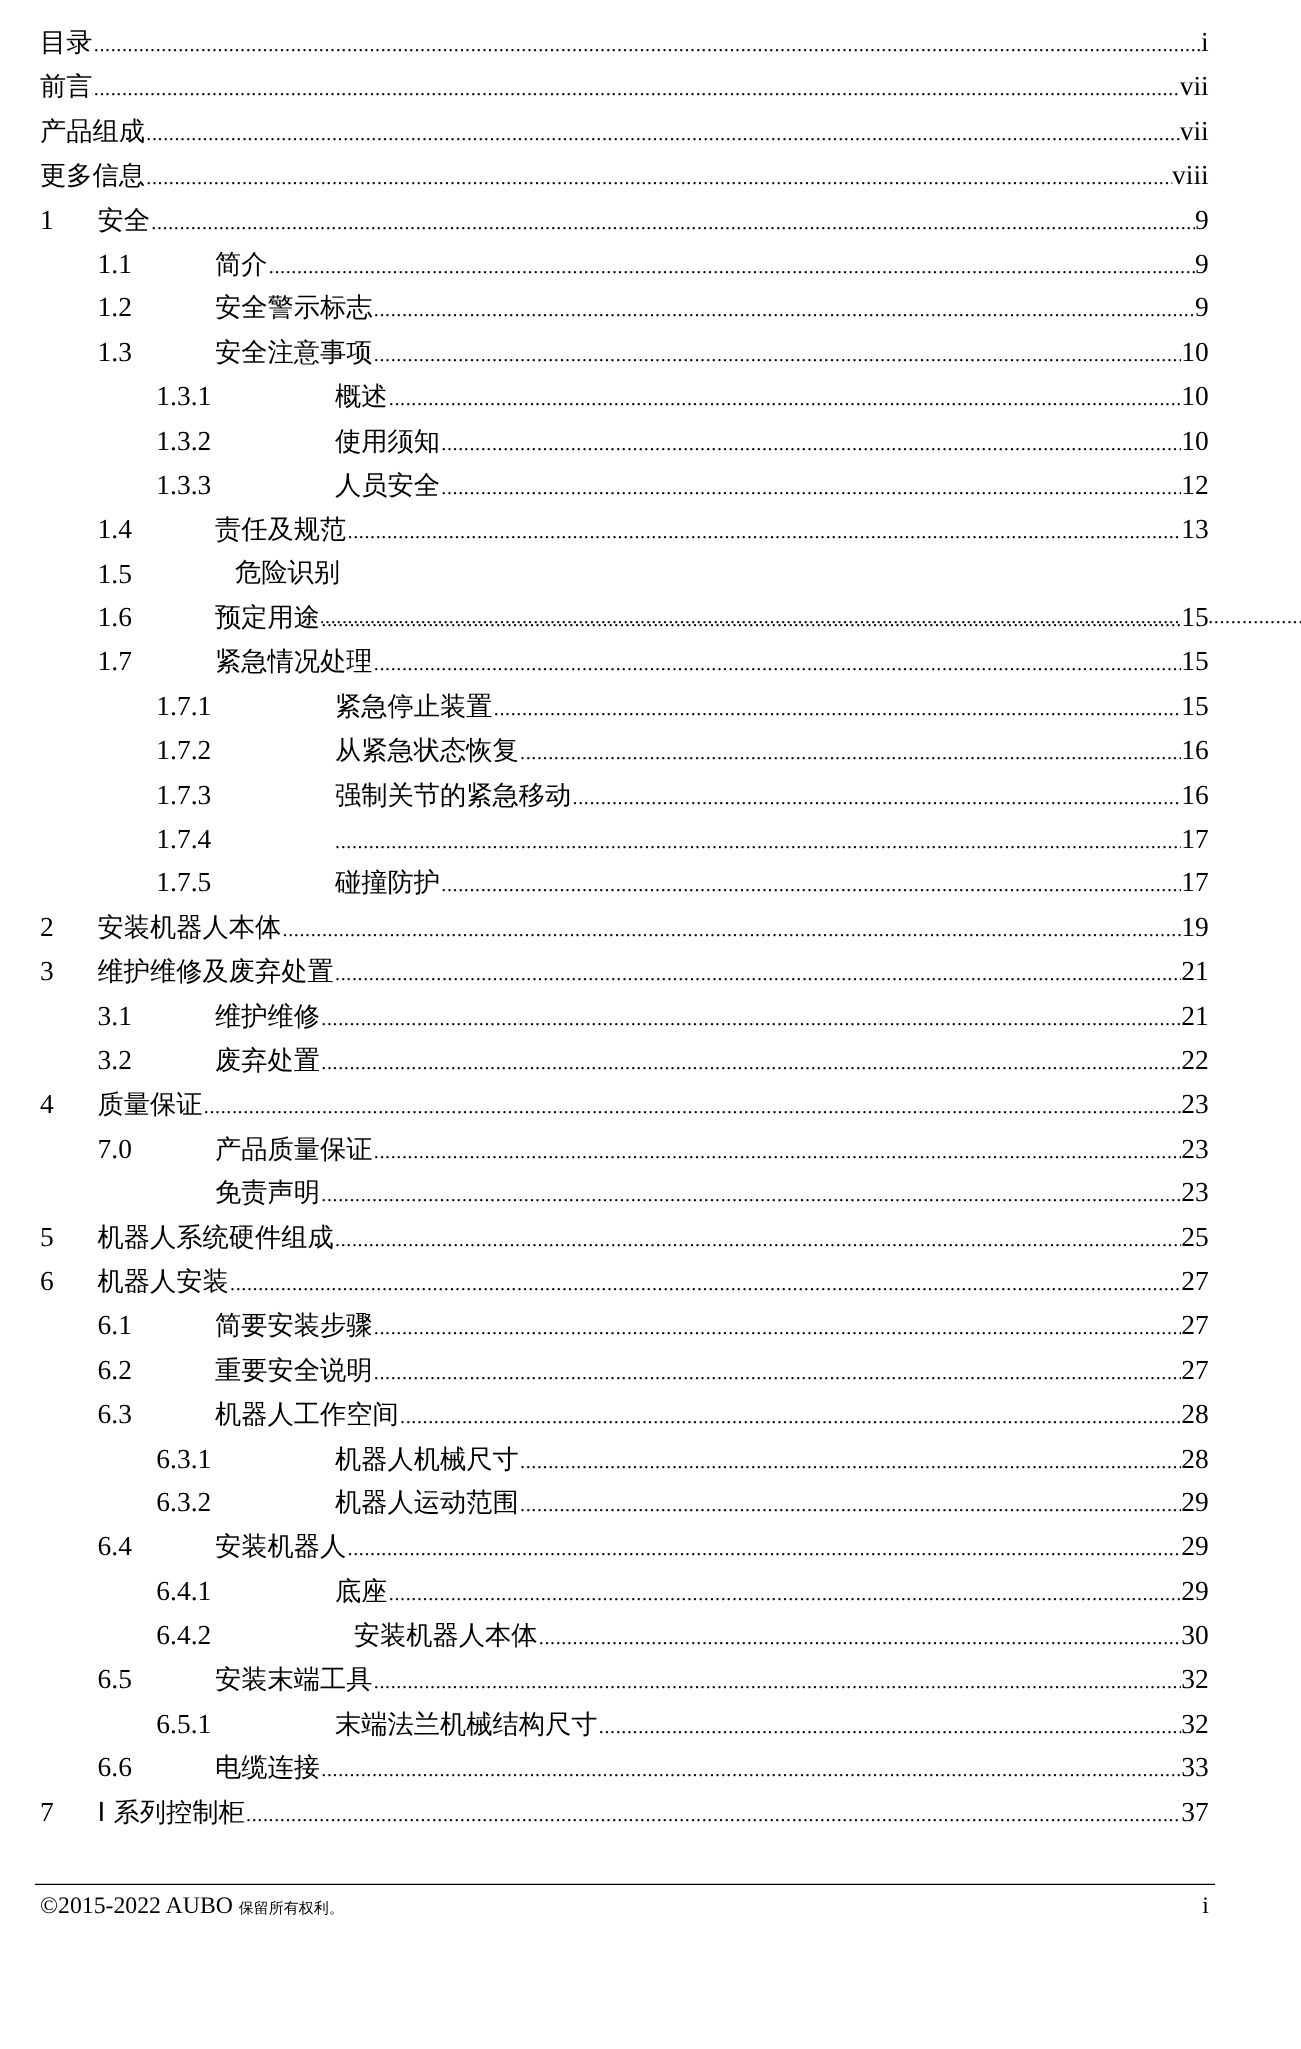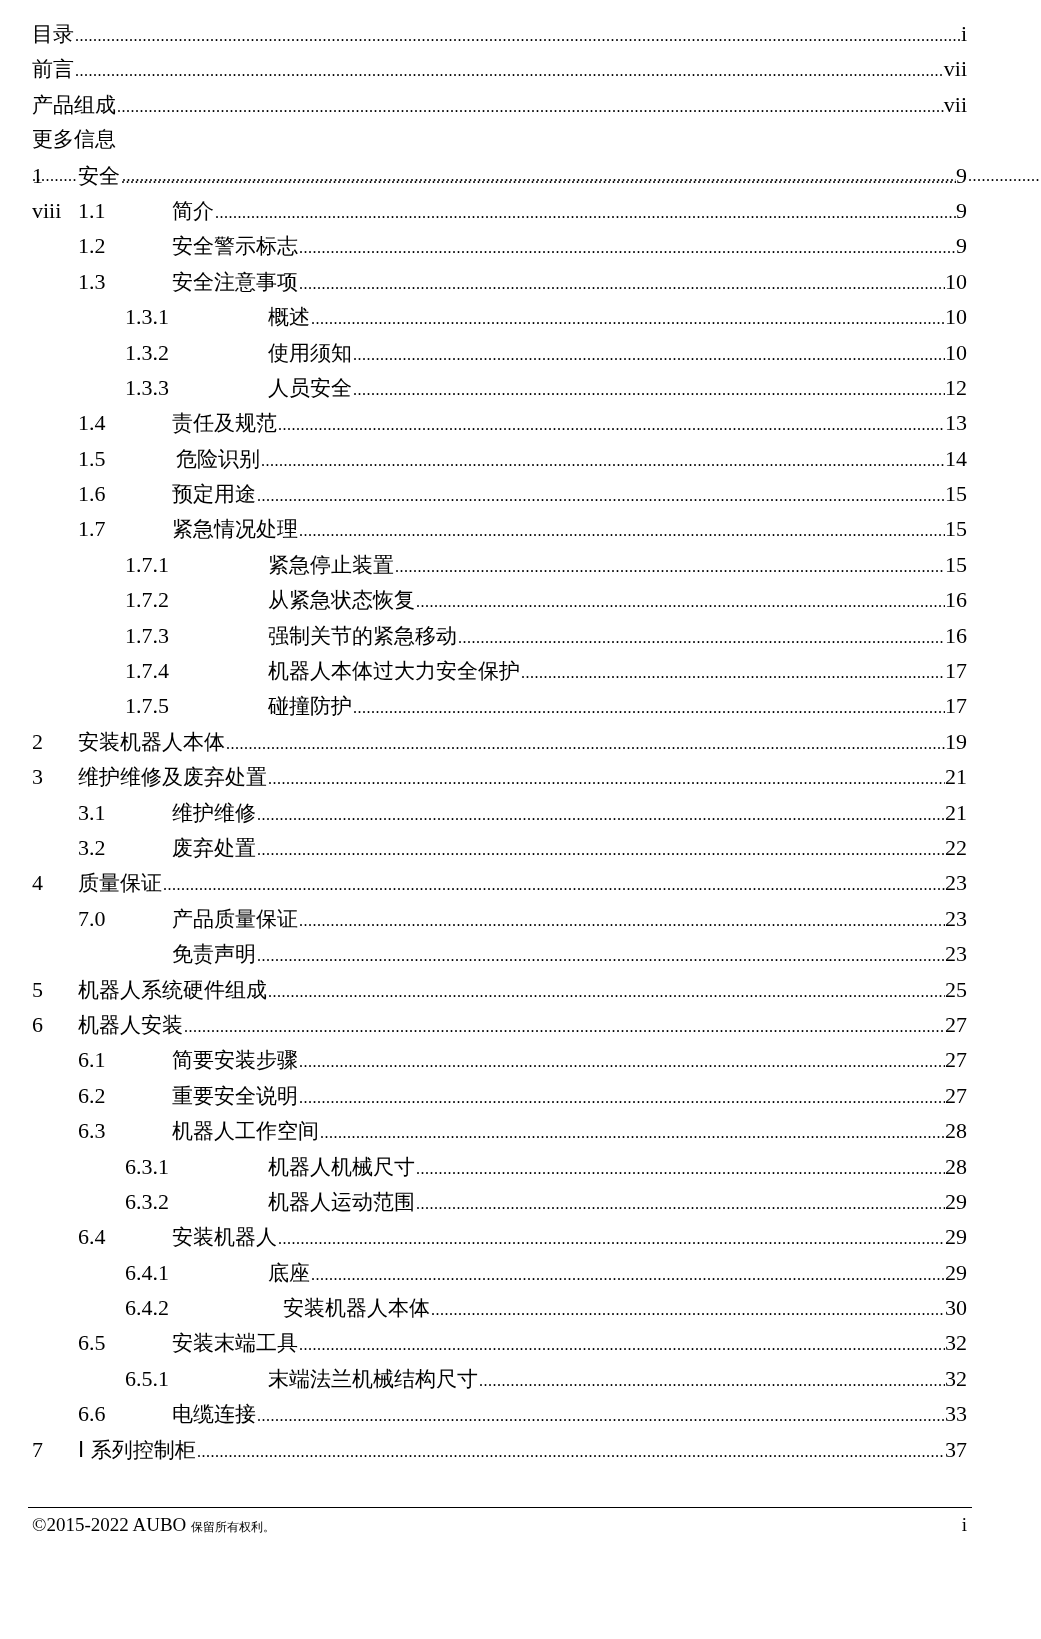--- a/index.html
+++ b/index.html
@@ -36,21 +36,21 @@
       </div>
     </div>
     <div class="row">
       <div class="lead" style="left: 32px;">
         <span class="label">产品组成</span>
         <span class="dots">................................................................................................................................................................................................................................................................................................................................................................................................................</span>
         <span class="page">vii</span>
       </div>
     </div>
     <div class="row">
-      <div class="lead" style="left: 32px; flex-direction: column;">
+      <div class="lead" style="left: 32px;">
         <span class="label">更多信息</span>
         <span class="dots">................................................................................................................................................................................................................................................................................................................................................................................................................</span>
         <span class="page">viii</span>
       </div>
     </div>
     <div class="row">
       <span class="num" style="left: 32px;">1</span>
       <div class="lead" style="left: 78px;">
         <span class="label">安全</span>
         <span class="dots">................................................................................................................................................................................................................................................................................................................................................................................................................</span>
@@ -108,21 +108,21 @@
     <div class="row">
       <span class="num" style="left: 78px;">1.4</span>
       <div class="lead" style="left: 172px;">
         <span class="label">责任及规范</span>
         <span class="dots">................................................................................................................................................................................................................................................................................................................................................................................................................</span>
         <span class="page">13</span>
       </div>
     </div>
     <div class="row">
       <span class="num" style="left: 78px;">1.5</span>
-      <div class="lead" style="left: 176px;">
+      <div class="lead" style="left: 188px; flex-direction: column;">
         <span class="label">危险识别</span>
         <span class="dots">................................................................................................................................................................................................................................................................................................................................................................................................................</span>
         <span class="page">14</span>
       </div>
     </div>
     <div class="row">
       <span class="num" style="left: 78px;">1.6</span>
       <div class="lead" style="left: 172px;">
         <span class="label">预定用途</span>
         <span class="dots">................................................................................................................................................................................................................................................................................................................................................................................................................</span>
@@ -157,21 +157,20 @@
       <span class="num" style="left: 125px;">1.7.3</span>
       <div class="lead" style="left: 268px;">
         <span class="label">强制关节的紧急移动</span>
         <span class="dots">................................................................................................................................................................................................................................................................................................................................................................................................................</span>
         <span class="page">16</span>
       </div>
     </div>
     <div class="row">
       <span class="num" style="left: 125px;">1.7.4</span>
       <div class="lead" style="left: 268px;">
-        <span class="label">机器人本体过大力安全保护</span>
         <span class="dots">................................................................................................................................................................................................................................................................................................................................................................................................................</span>
         <span class="page">17</span>
       </div>
     </div>
     <div class="row">
       <span class="num" style="left: 125px;">1.7.5</span>
       <div class="lead" style="left: 268px;">
         <span class="label">碰撞防护</span>
         <span class="dots">................................................................................................................................................................................................................................................................................................................................................................................................................</span>
         <span class="page">17</span>

